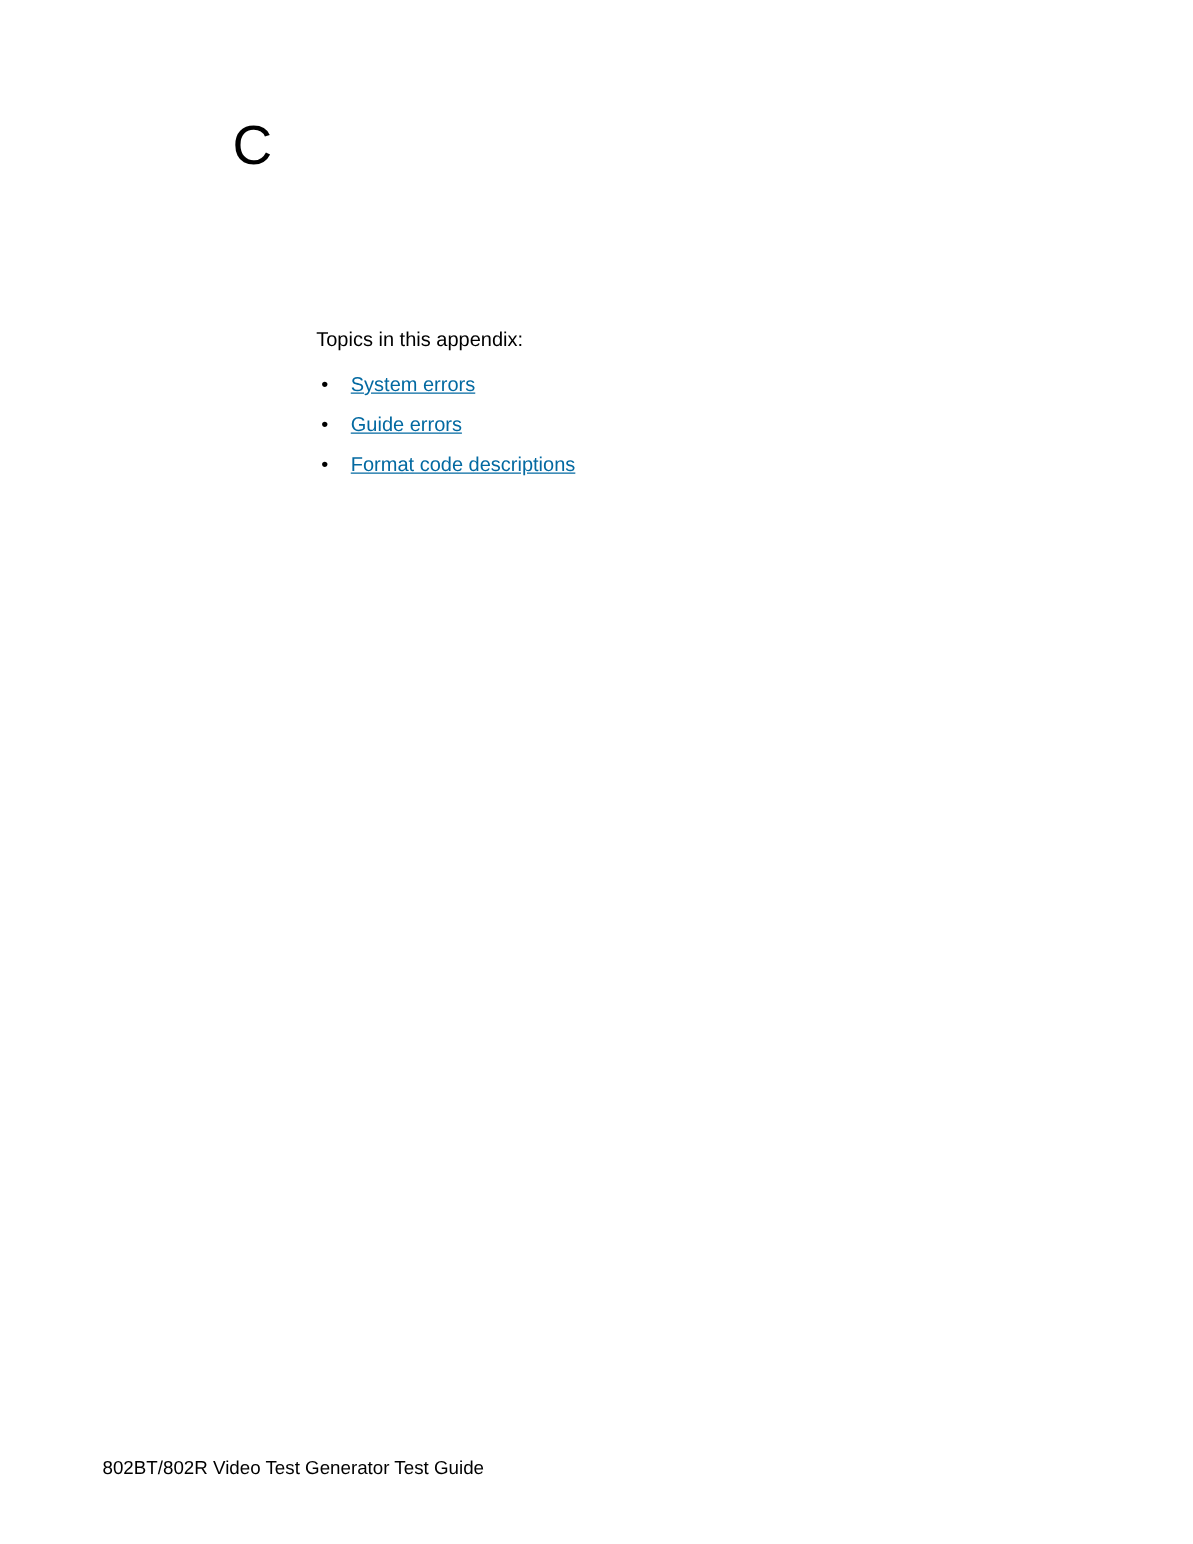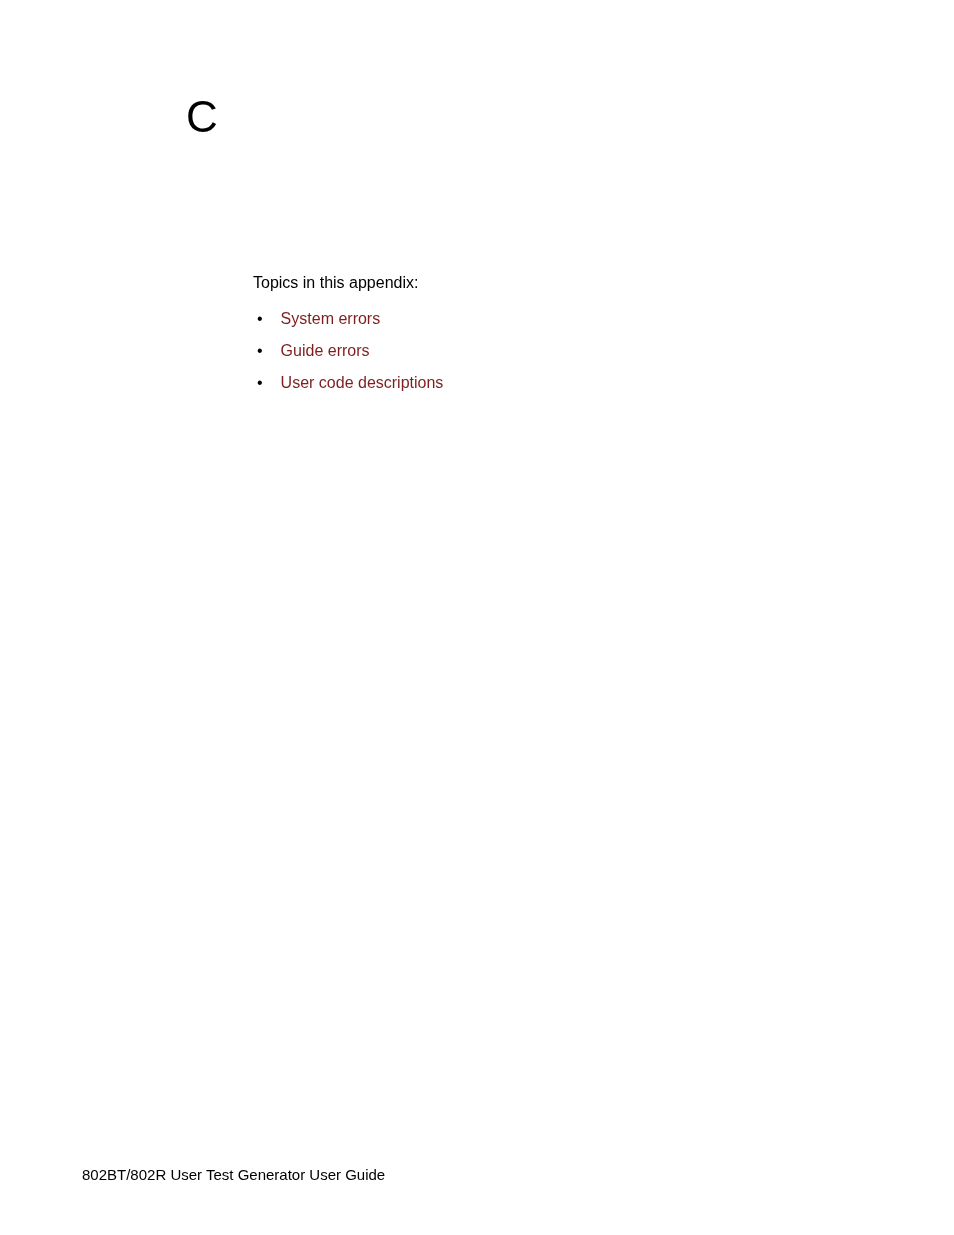--- a/index.html
+++ b/index.html
@@ -17,21 +17,21 @@
   .appendix-letter {
     position: absolute;
     top: 92px;
     left: 186px;
     font-size: 44px;
     font-weight: normal;
     color: #000;
   }
   .content {
     position: absolute;
-    top: 274px;
+    top: 264px;
     left: 253px;
   }
   .intro-text {
     font-size: 16px;
     color: #000;
     margin-bottom: 18px;
   }
   .bullet-list {
     list-style: none;
   }
@@ -40,21 +40,22 @@
     align-items: baseline;
     margin-bottom: 14px;
     font-size: 16px;
   }
   .bullet-marker {
     color: #000;
     margin-left: 4px;
     margin-right: 18px;
   }
   .link-text {
-    color: #7f1d1d;
+    color: #0369a1;
+    text-decoration: underline;
   }
   .footer {
     position: absolute;
     bottom: 52px;
     left: 82px;
     font-size: 15px;
     color: #000;
   }
 </style>
 </head>
@@ -68,18 +69,18 @@
     <li class="bullet-item">
       <span class="bullet-marker">•</span>
       <span class="link-text">System errors</span>
     </li>
     <li class="bullet-item">
       <span class="bullet-marker">•</span>
       <span class="link-text">Guide errors</span>
     </li>
     <li class="bullet-item">
       <span class="bullet-marker">•</span>
-      <span class="link-text">User code descriptions</span>
+      <span class="link-text">Format code descriptions</span>
     </li>
   </ul>
 </div>
 
-<div class="footer">802BT/802R User Test Generator User Guide</div>
+<div class="footer">802BT/802R Video Test Generator Test Guide</div>
 
 </body></html>

